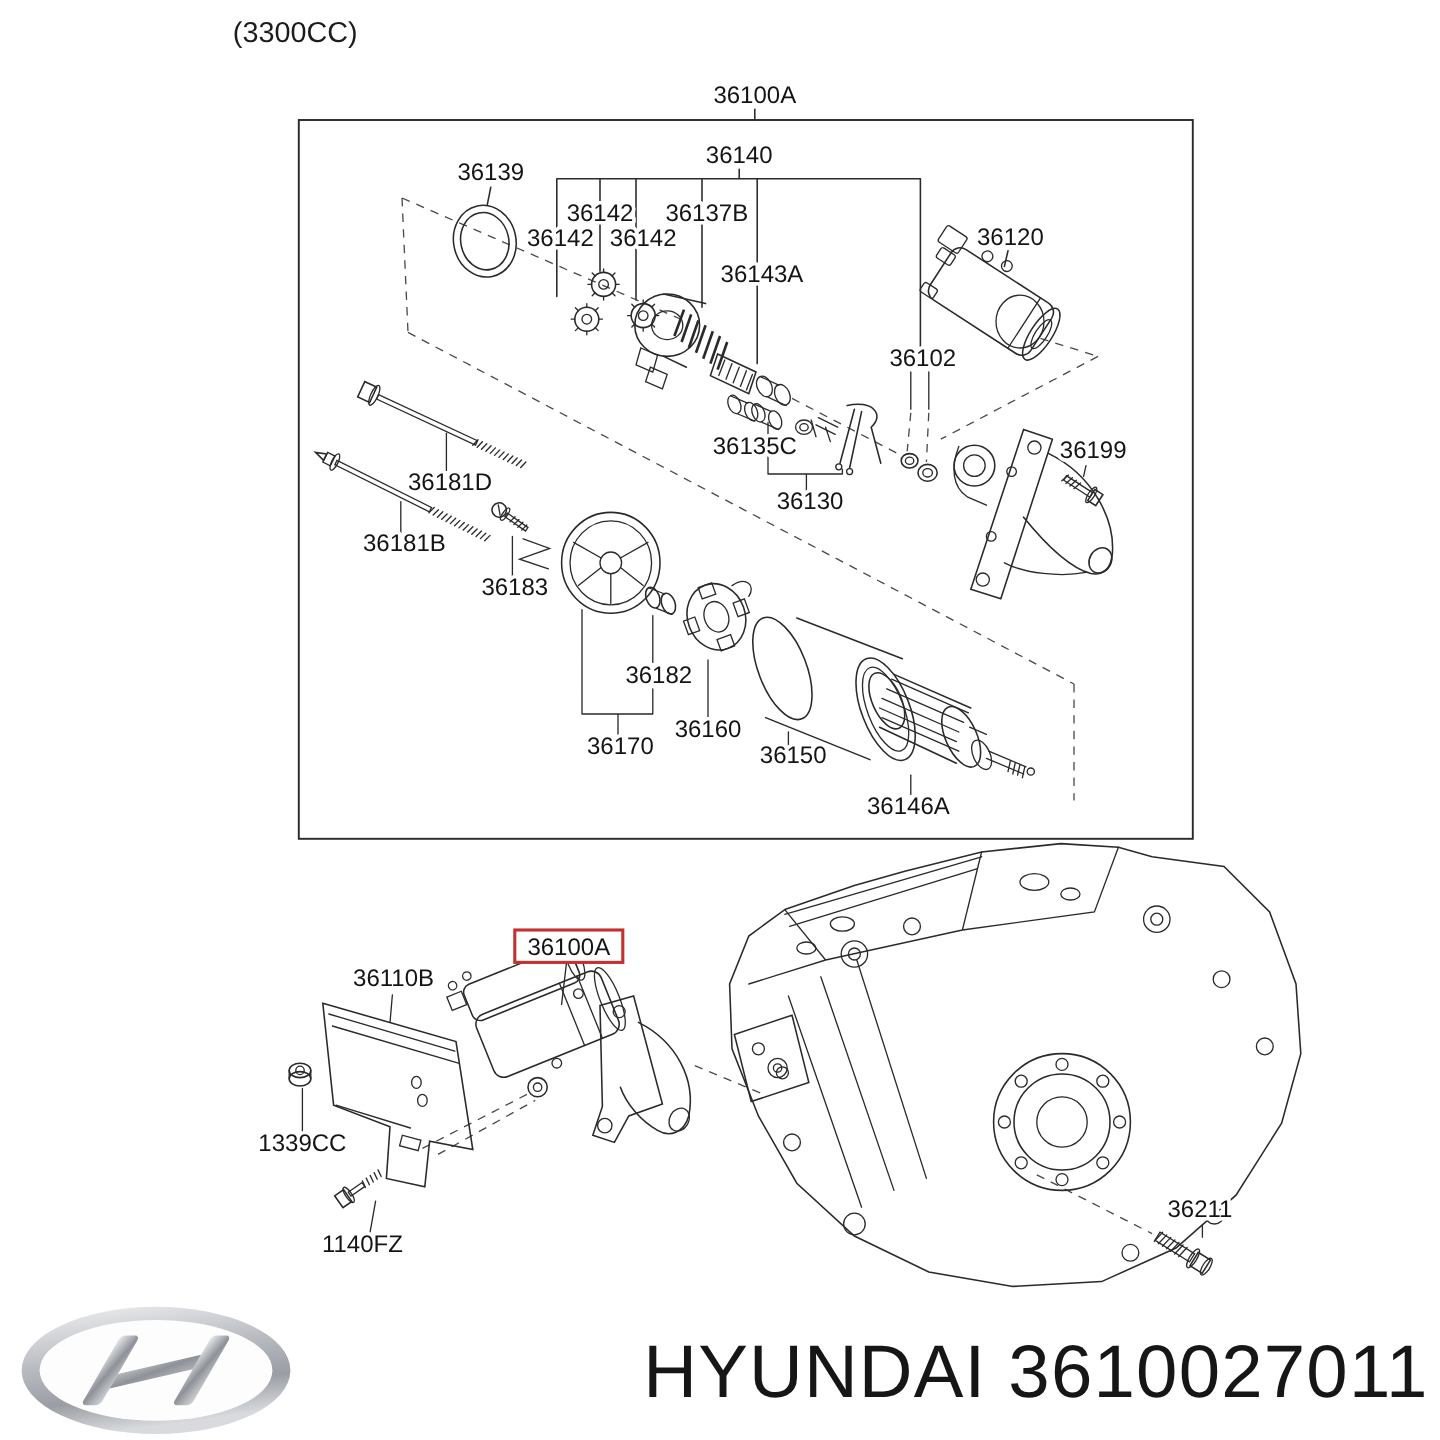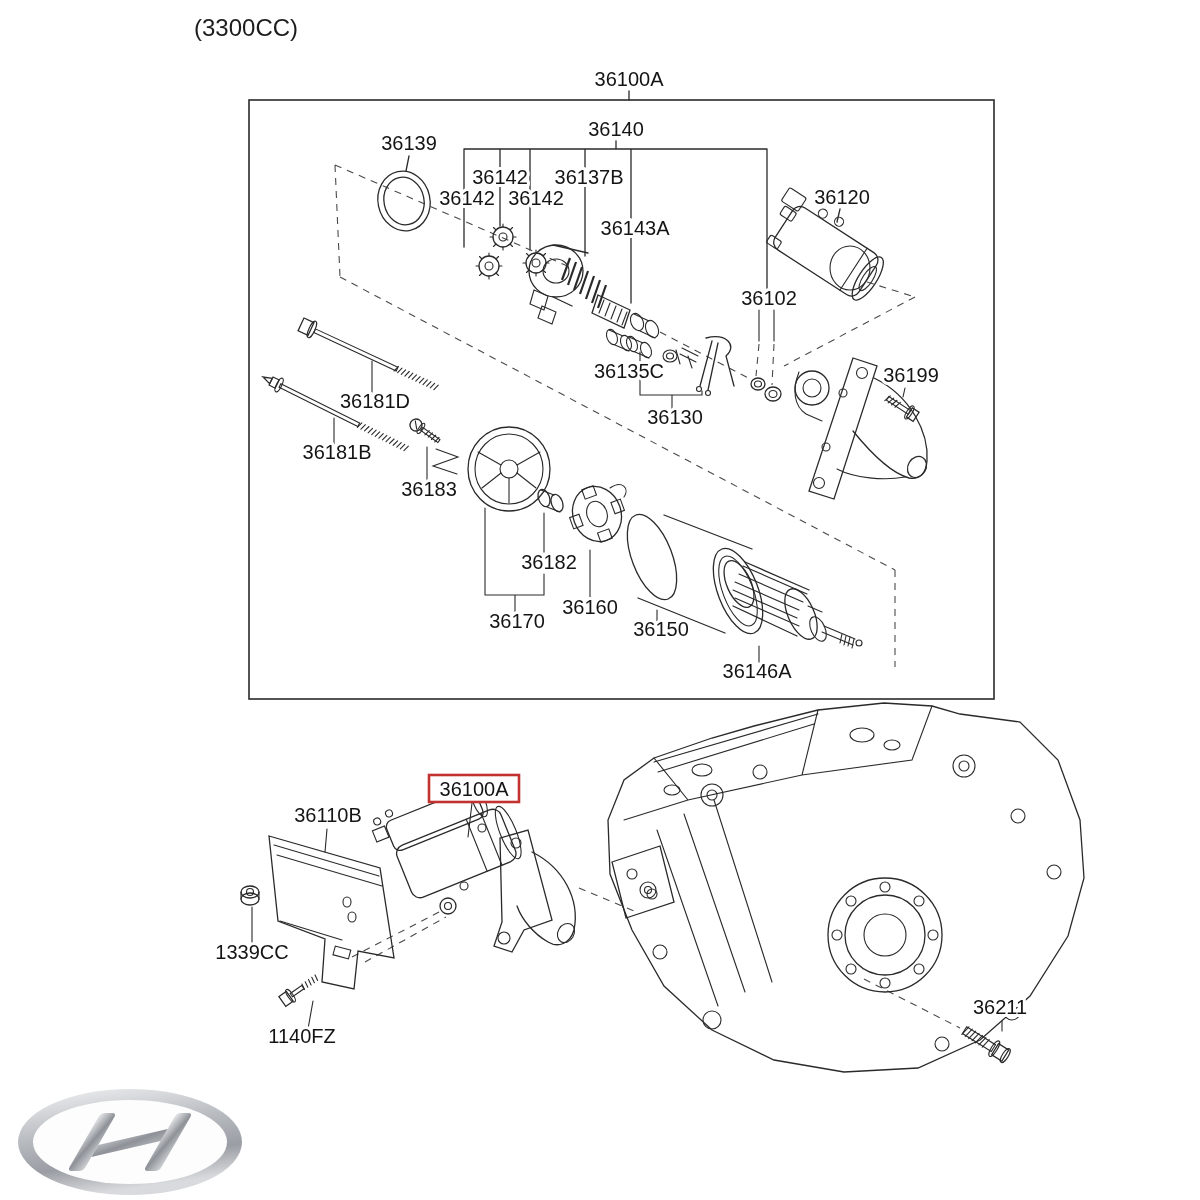--- a/index.html
+++ b/index.html
@@ -370,13 +370,17 @@
       <ellipse cx="118" cy="1142" rx="112" ry="53" fill="url(#gSilver)"></ellipse>
       <ellipse cx="118" cy="1142" rx="97" ry="42" fill="#fdfdfe"></ellipse>
       <g transform="translate(118,1142) skewX(-30)">
         <rect x="-46" y="-29" width="16" height="58" rx="4" fill="url(#gH)"></rect>
         <rect x="30" y="-29" width="16" height="58" rx="4" fill="url(#gH)"></rect>
         <path d="M-30,3 L30,-13 L30,-1 L-30,15 Z" fill="url(#gH)"></path>
       </g>
     </g>
   </svg>
 
+  <div class="footer-text">
+    <span>HYUNDAI</span>
+    <span>3610027011</span>
+  </div>
 </div>
 
 </body></html>

